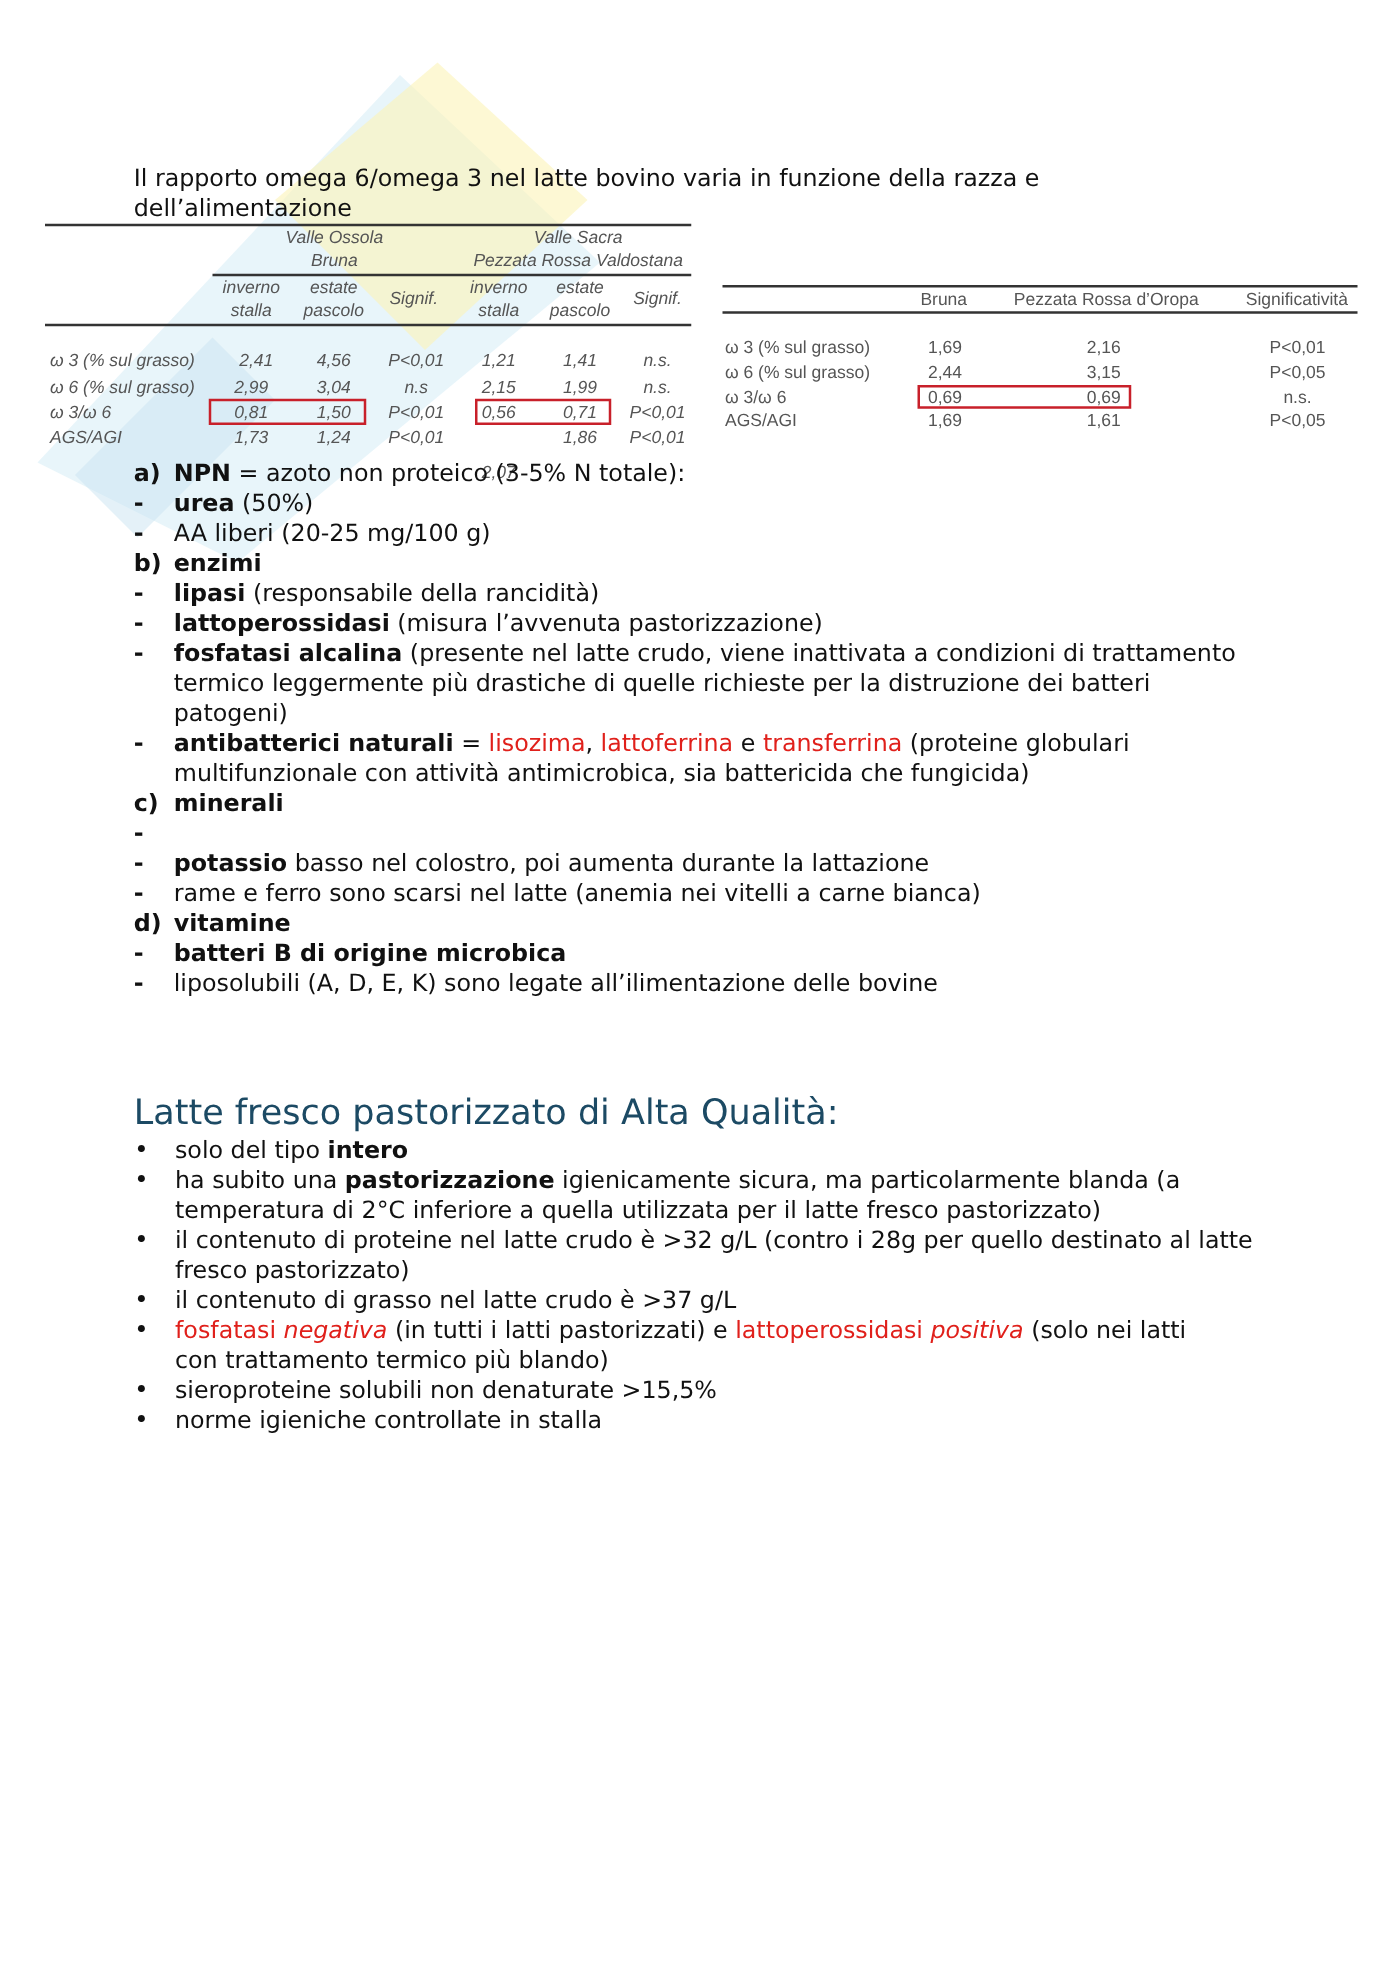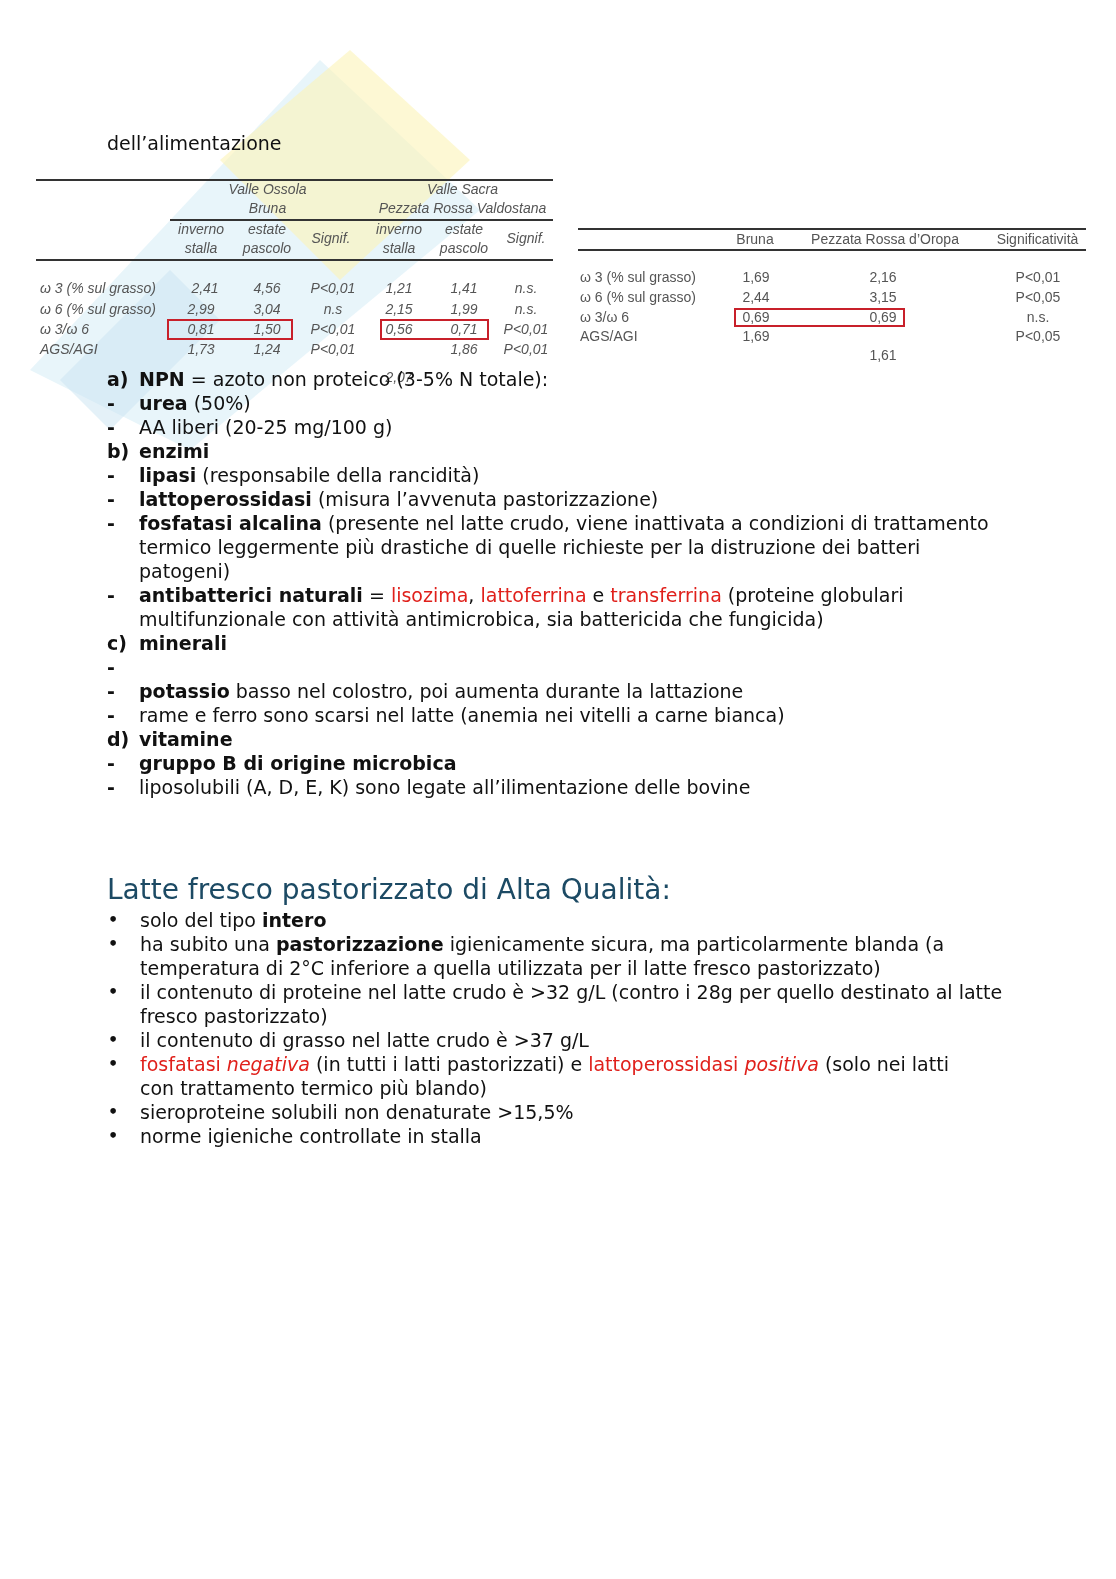--- a/index.html
+++ b/index.html
@@ -46,20 +46,21 @@
 </head>
 <body>
 
 <svg class="watermark" viewBox="0 0 470 420">
   <polygon points="10,330 300,20 460,170 170,410" fill="#d6ecf6" opacity="0.55"></polygon>
   <polygon points="200,120 330,10 450,120 320,240" fill="#fbf3b8" opacity="0.6"></polygon>
   <polygon points="40,340 150,230 200,280 90,390" fill="#c9e3f1" opacity="0.5"></polygon>
 </svg>
 
 <div class="abs intro">
+  <div>Il rapporto omega 6/omega 3 nel latte bovino varia in funzione della razza e</div>
   <div>dell’alimentazione</div>
 </div>
 
 <div class="abs tbl" style="left:0;top:0;width:560px;height:365px;font-style:italic;">
   <div class="rule" style="left:36px;top:179px;width:517px;"></div>
   <div class="cell" style="left:200px;top:180px;width:135px;">Valle Ossola</div>
   <div class="cell" style="left:200px;top:199px;width:135px;">Bruna</div>
   <div class="cell" style="left:370px;top:180px;width:185px;">Valle Sacra</div>
   <div class="cell" style="left:370px;top:199px;width:185px;">Pezzata Rossa Valdostana</div>
   <div class="rule" style="left:170px;top:219px;width:383px;"></div>
@@ -129,21 +130,21 @@
   <div class="cell" style="left:1005px;top:288px;width:66px;">P&lt;0,05</div>
 
   <div class="cell left" style="left:580px;top:308px;">ω 3/ω 6</div>
   <div class="cell" style="left:725px;top:308px;width:62px;">0,69</div>
   <div class="cell" style="left:852px;top:308px;width:62px;">0,69</div>
   <div class="cell" style="left:1005px;top:308px;width:66px;">n.s.</div>
   <div class="redbox" style="left:734px;top:308px;width:171px;height:19px;"></div>
 
   <div class="cell left" style="left:580px;top:327px;">AGS/AGI</div>
   <div class="cell" style="left:725px;top:327px;width:62px;">1,69</div>
-  <div class="cell" style="left:852px;top:346px;width:62px;">1,61</div>
+  <div class="cell" style="left:852px;top:327px;width:62px;">1,61</div>
   <div class="cell" style="left:1005px;top:327px;width:66px;">P&lt;0,05</div>
 </div>
 
 <div class="abs body-list">
   <div class="row">
     <span class="marker">a)</span>
     <span class="text"><span class="b">NPN</span><span> = azoto non proteico (3-5% N totale):</span></span>
   </div>
   <div class="row">
     <span class="marker">-</span>
@@ -190,21 +191,21 @@
     <span class="marker">-</span>
     <span class="text">rame e ferro sono scarsi nel latte (anemia nei vitelli a carne bianca)</span>
   </div>
 
   <div class="row">
     <span class="marker">d)</span>
     <span class="text b">vitamine</span>
   </div>
   <div class="row">
     <span class="marker">-</span>
-    <span class="text b">gruppo B di origine microbica</span>
+    <span class="text b">batteri B di origine microbica</span>
   </div>
   <div class="row">
     <span class="marker">-</span>
     <span class="text">liposolubili (A, D, E, K) sono legate all’ilimentazione delle bovine</span>
   </div>
 </div>
 
 <div class="abs heading">Latte fresco pastorizzato di Alta Qualità:</div>
 
 <div class="abs aq-list">

